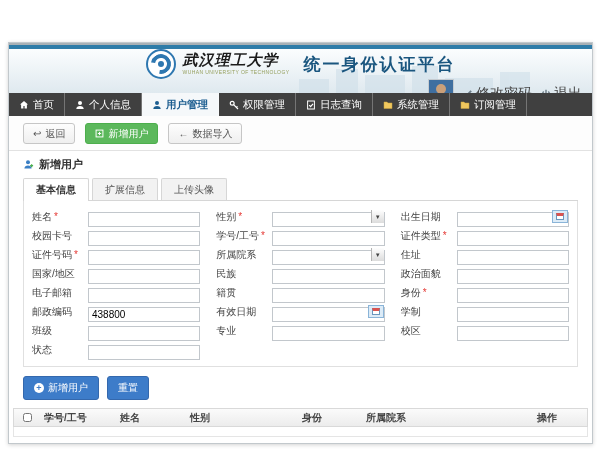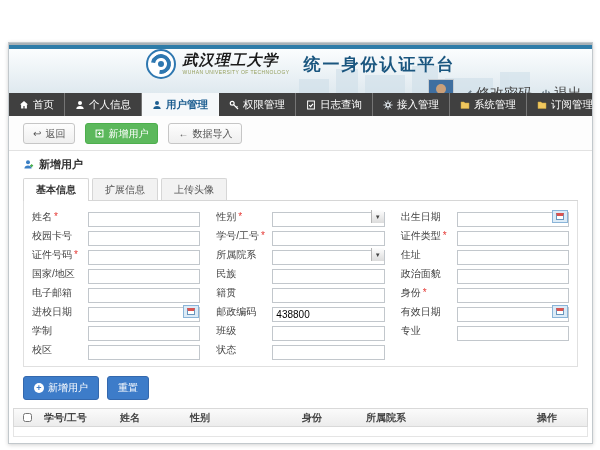--- a/index.html
+++ b/index.html
@@ -195,29 +195,20 @@
       <span class="nico">
         <svg viewBox="0 0 10 10" fill="none" stroke="currentColor">
             <rect x="1.6" y="1" width="6.8" height="8" stroke-width="1"></rect>
             <path d="M3.2 5.2l1.4 1.4 2.4-2.8" stroke-width="1.2"></path>
           </svg>
       </span>
       <span>日志查询</span>
     </div>
     <div class="nav-item">
       <span class="nico">
-        <svg viewBox="0 0 10 10" fill="none" stroke="#dfe6eb">
-          <circle cx="5" cy="5" r="2" stroke-width="1.5"></circle>
-          <path d="M5 .4v1.5M5 8.1v1.5M.4 5h1.5M8.1 5h1.5M1.7 1.7l1.1 1.1M7.2 7.2l1.1 1.1M8.3 1.7L7.2 2.8M2.8 7.2L1.7 8.3" stroke-width="1"></path>
-        </svg>
-      </span>
-      <span>接入管理</span>
-    </div>
-    <div class="nav-item">
-      <span class="nico">
         <svg viewBox="0 0 10 10">
             <path d="M1 2h3l1 1h4v5.5H1z" fill="#f0c75e" stroke="#caa23f" stroke-width="0.5"></path>
           </svg>
       </span>
       <span>系统管理</span>
     </div>
     <div class="nav-item">
       <span class="nico">
         <svg viewBox="0 0 10 10">
             <path d="M1 2h3l1 1h4v5.5H1z" fill="#f0c75e" stroke="#caa23f" stroke-width="0.5"></path>
@@ -373,29 +364,20 @@
     <div class="cell">
       <span class="flabel">
           <span>身份</span>
           <span class="req">*</span>
         </span>
       <span class="fwrap"><input class="fin" style=""></span>
     </div>
 
     <div class="cell">
       <span class="flabel">
-          <span>进校日期</span>
-          <span class="req"></span>
-        </span>
-      <span class="fwrap"><input class="fin" style=""><span class="datebtn">
-            <span class="cal"></span>
-          </span></span>
-    </div>
-    <div class="cell">
-      <span class="flabel">
           <span>邮政编码</span>
           <span class="req"></span>
         </span>
       <span class="fwrap"><input class="fin" value="438800" style=""></span>
     </div>
     <div class="cell">
       <span class="flabel">
           <span>有效日期</span>
           <span class="req"></span>
         </span>

